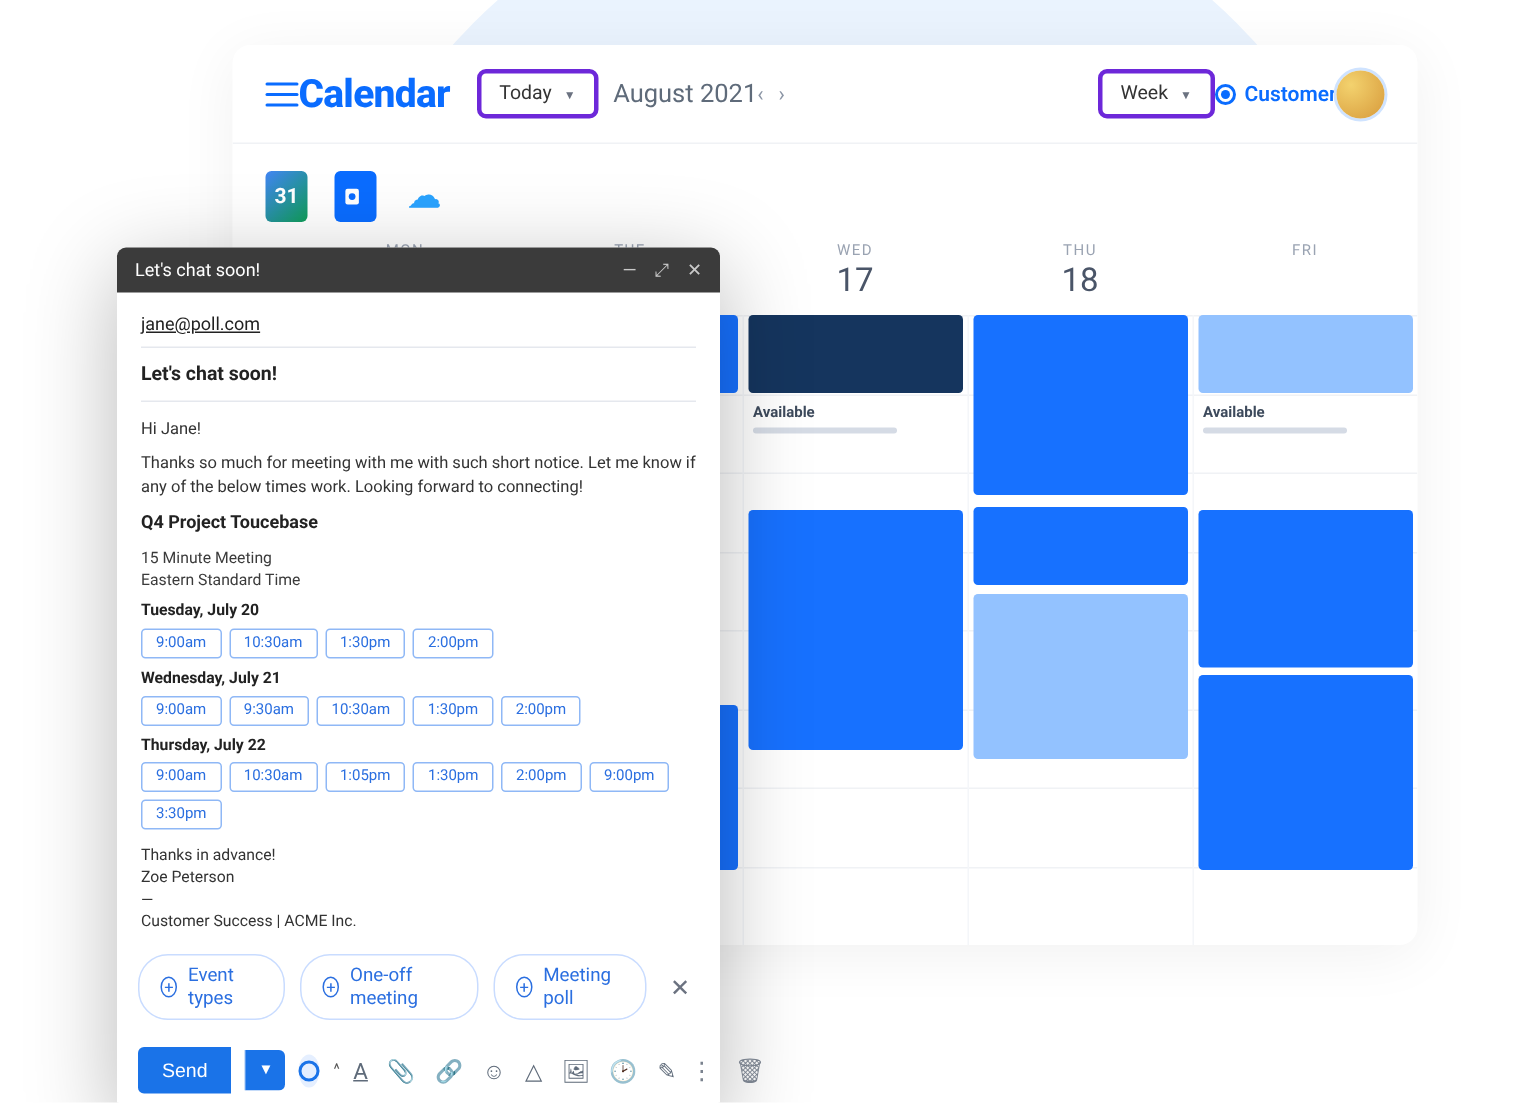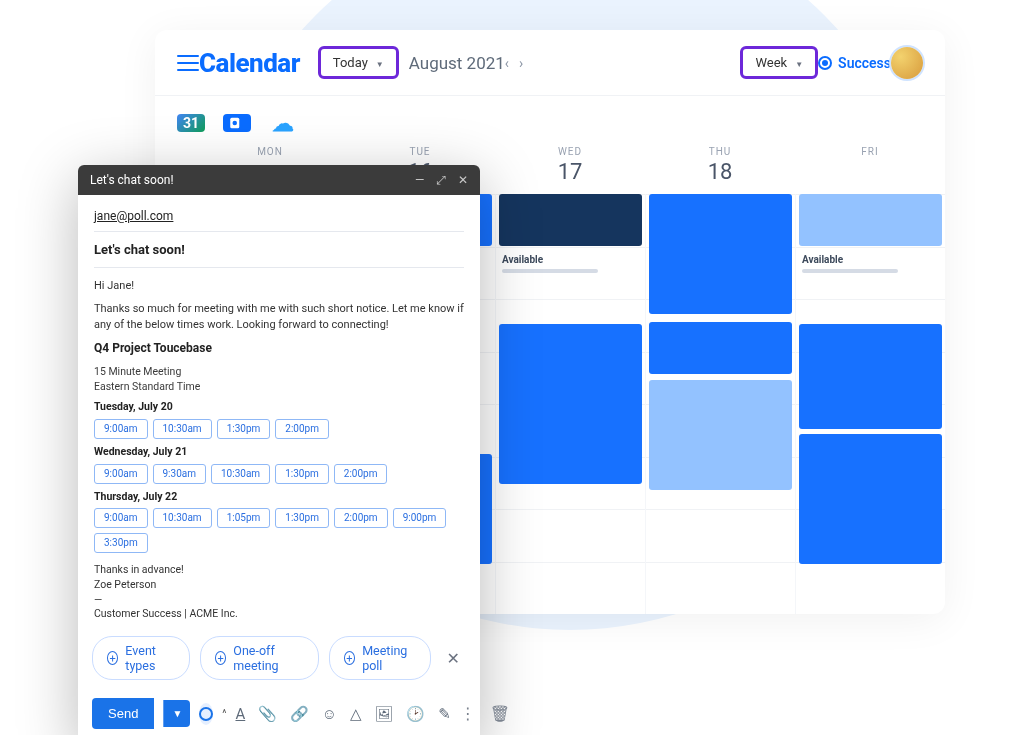--- a/index.html
+++ b/index.html
@@ -44,21 +44,21 @@
   }
   .spacer-flex { flex:1; }
   .month-label { font-size:17px; color:#5f6b7a; }
   .nav-arrows { display:flex; gap:10px; color:#8b95a5; font-size:14px; }
   .nav-arrows span { cursor:pointer; }
   .calendly-badge { display:flex; align-items:center; gap:6px; color:#0a6cff; font-size:14px; font-weight:600; }
   .calendly-dot { width:14px; height:14px; border-radius:50%; border:2px solid #0a6cff; display:inline-flex; align-items:center; justify-content:center; }
   .calendly-dot::after { content:""; width:6px; height:6px; border-radius:50%; background:#0a6cff; }
   .avatar { width:32px; height:32px; border-radius:50%; background: radial-gradient(circle at 30% 30%, #f3d26e, #d79a3b); box-shadow: 0 0 0 2px #cfe3ff; }
   .integrations { display:flex; gap:18px; padding:18px 22px 10px; }
-  .int-icon { width:28px; height:18px; border-radius:4px; display:flex; align-items:center; justify-content:center; font-size:14px; color:#fff; font-weight:700; }
+  .int-icon { width:28px; height:34px; border-radius:4px; display:flex; align-items:center; justify-content:center; font-size:14px; color:#fff; font-weight:700; }
   .int-gcal { background:linear-gradient(135deg,#4285f4,#0f9d58); }
   .int-outlook { background:#0a6cff; }
   .int-cloud { color:#2aa3ff; font-size:22px; background:transparent; }
   .day-header { display:grid; grid-template-columns: 40px repeat(5, 1fr); padding: 4px 0 10px; }
   .day-col { text-align:center; }
   .day-name { font-size:10px; color:#9aa3b2; letter-spacing:1px; }
   .day-num { font-size:22px; color:#4a5568; font-weight:400; margin-top:2px; }
   .grid-wrap { position:relative; height:420px; overflow:hidden; }
   .hr-lines { position:absolute; inset:0; display:flex; flex-direction:column; }
   .hr-line { flex:1; border-top:1px solid #f0f2f5; }
@@ -149,21 +149,21 @@
       <span>‹</span>
       <span>›</span>
     </div>
     <div class="spacer-flex"></div>
     <div class="btn-outline">
       <span>Week</span>
       <span class="caret-down"></span>
     </div>
     <div class="calendly-badge">
       <span class="calendly-dot"></span>
-      <span>Success</span>
+      <span>Customer</span>
     </div>
     <div class="avatar"></div>
   </div>
 
   <div class="integrations">
     <div class="int-icon int-gcal">31</div>
     <div class="int-icon int-outlook">
       <svg width="18" height="18" viewBox="0 0 24 24" fill="#fff">
           <rect x="3" y="5" width="12" height="14" rx="2"></rect>
           <circle cx="9" cy="12" r="3" fill="#0a6cff"></circle>

